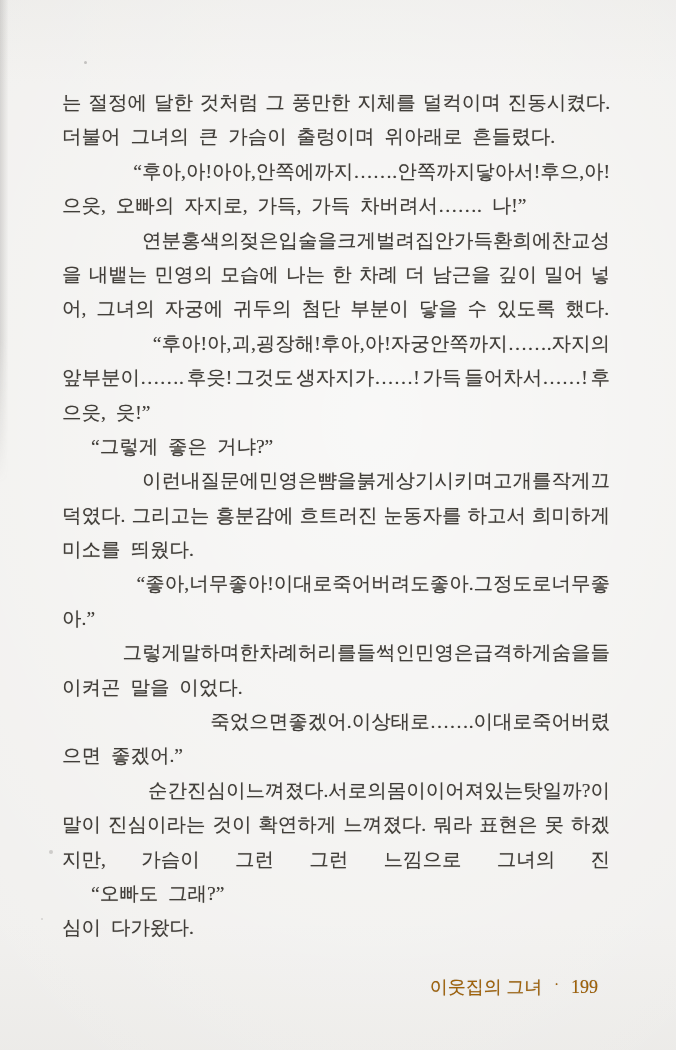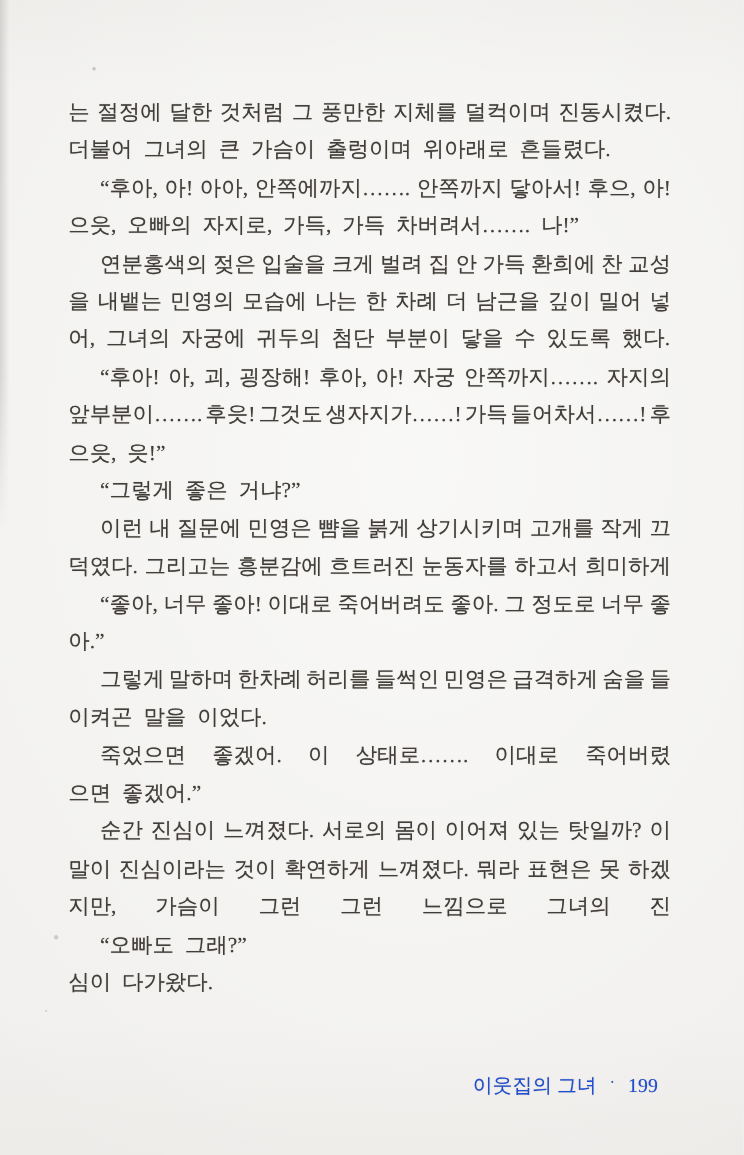--- a/index.html
+++ b/index.html
@@ -61,27 +61,27 @@
     word-spacing: 5px;
     overflow: visible;
   }
   .line.justify {
     display: flex;
     justify-content: space-between;
     align-items: baseline;
     word-spacing: 0;
   }
   .line.justify span { white-space: pre; }
-  .line.indent { padding-left: 29px; box-sizing: border-box; }
+  .line.indent { padding-left: 29px; box-sizing: border-box; justify-content: flex-end; }
 
   .page-footer {
     position: absolute;
     top: 976px;
     right: 78px;
-    color: #1d4ed8;
+    color: #a16207;
     font-size: 18px;
     line-height: 22px;
     text-shadow: 0 0 0.7px rgba(75,70,63,0.5);
     display: flex;
     align-items: flex-end;
     gap: 12px;
     white-space: pre;
   }
   .page-footer .sep {
     font-size: 14px;
@@ -104,20 +104,21 @@
     <div class="line">으읏, 오빠의 자지로, 가득, 가득 차버려서……. 나!”</div>
     <div class="line indent justify"><span>연분홍색의</span><span>젖은</span><span>입술을</span><span>크게</span><span>벌려</span><span>집</span><span>안</span><span>가득</span><span>환희에</span><span>찬</span><span>교성</span></div>
     <div class="line justify"><span>을</span><span>내뱉는</span><span>민영의</span><span>모습에</span><span>나는</span><span>한</span><span>차례</span><span>더</span><span>남근을</span><span>깊이</span><span>밀어</span><span>넣</span></div>
     <div class="line">어, 그녀의 자궁에 귀두의 첨단 부분이 닿을 수 있도록 했다.</div>
     <div class="line indent justify"><span>“후아!</span><span>아,</span><span>괴,</span><span>굉장해!</span><span>후아,</span><span>아!</span><span>자궁</span><span>안쪽까지…….</span><span>자지의</span></div>
     <div class="line justify"><span>앞부분이…….</span><span>후읏!</span><span>그것도</span><span>생자지가……!</span><span>가득</span><span>들어차서……!</span><span>후</span></div>
     <div class="line">으읏, 읏!”</div>
     <div class="line indent">“그렇게 좋은 거냐?”</div>
     <div class="line indent justify"><span>이런</span><span>내</span><span>질문에</span><span>민영은</span><span>뺨을</span><span>붉게</span><span>상기시키며</span><span>고개를</span><span>작게</span><span>끄</span></div>
     <div class="line justify"><span>덕였다.</span><span>그리고는</span><span>흥분감에</span><span>흐트러진</span><span>눈동자를</span><span>하고서</span><span>희미하게</span></div>
+    <div class="line">미소를 띄웠다.</div>
     <div class="line indent justify"><span>“좋아,</span><span>너무</span><span>좋아!</span><span>이대로</span><span>죽어버려도</span><span>좋아.</span><span>그</span><span>정도로</span><span>너무</span><span>좋</span></div>
     <div class="line">아.”</div>
     <div class="line indent justify"><span>그렇게</span><span>말하며</span><span>한차례</span><span>허리를</span><span>들썩인</span><span>민영은</span><span>급격하게</span><span>숨을</span><span>들</span></div>
     <div class="line">이켜곤 말을 이었다.</div>
     <div class="line indent justify"><span>죽었으면</span><span>좋겠어.</span><span>이</span><span>상태로…….</span><span>이대로</span><span>죽어버렸</span></div>
     <div class="line">으면 좋겠어.”</div>
     <div class="line indent justify"><span>순간</span><span>진심이</span><span>느껴졌다.</span><span>서로의</span><span>몸이</span><span>이어져</span><span>있는</span><span>탓일까?</span><span>이</span></div>
     <div class="line justify"><span>말이</span><span>진심이라는</span><span>것이</span><span>확연하게</span><span>느껴졌다.</span><span>뭐라</span><span>표현은</span><span>못</span><span>하겠</span></div>
     <div class="line justify"><span>지만,</span><span>가슴이</span><span>그런</span><span>그런</span><span>느낌으로</span><span>그녀의</span><span>진</span></div>
     <div class="line indent">“오빠도 그래?”</div>

